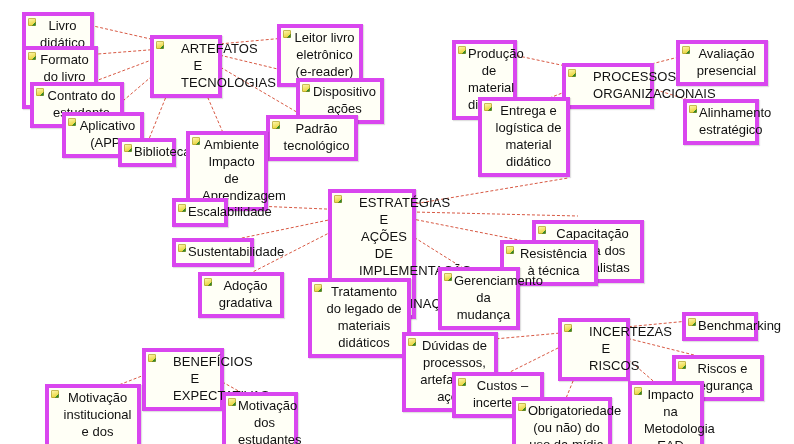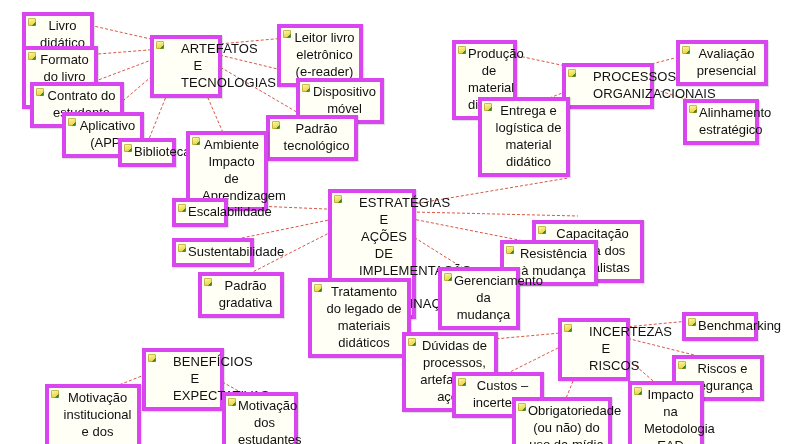--- a/index.html
+++ b/index.html
@@ -83,21 +83,21 @@
   <div class="node" style="left:22px;top:46px;width:76px">
       <span class="nicon"></span>
       <span class="nlabel">Formato do livro eletrônico</span>
     </div>
   <div class="node" style="left:30px;top:82px;width:94px">
       <span class="nicon"></span>
       <span class="nlabel">Contrato do estudante</span>
     </div>
   <div class="node" style="left:296px;top:78px;width:88px">
       <span class="nicon"></span>
-      <span class="nlabel">Dispositivo móvel</span>
+      <span class="nlabel">Dispositivo ações</span>
     </div>
   <div class="node" style="left:62px;top:112px;width:82px">
       <span class="nicon"></span>
       <span class="nlabel">Aplicativo (APP)</span>
     </div>
   <div class="node" style="left:266px;top:115px;width:92px">
       <span class="nicon"></span>
       <span class="nlabel">Padrão tecnológico</span>
     </div>
   <div class="node" style="left:118px;top:138px;width:58px">
@@ -141,25 +141,25 @@
   <div class="node" style="left:532px;top:220px;width:112px">
       <span class="nicon"></span>
       <span class="nlabel">Capacitação técnica dos especialistas</span>
     </div>
   <div class="node" style="left:172px;top:238px;width:82px">
       <span class="nicon"></span>
       <span class="nlabel">Sustentabilidade</span>
     </div>
   <div class="node" style="left:500px;top:240px;width:98px">
       <span class="nicon"></span>
-      <span class="nlabel">Resistência à mudança</span>
+      <span class="nlabel">Resistência à técnica</span>
     </div>
   <div class="node" style="left:198px;top:272px;width:86px">
       <span class="nicon"></span>
-      <span class="nlabel">Padrão gradativa</span>
+      <span class="nlabel">Adoção gradativa</span>
     </div>
   <div class="node" style="left:438px;top:267px;width:82px">
       <span class="nicon"></span>
       <span class="nlabel">Gerenciamento da mudança</span>
     </div>
   <div class="node" style="left:308px;top:278px;width:103px">
       <span class="nicon"></span>
       <span class="nlabel">Tratamento do legado de materiais didáticos</span>
     </div>
 

